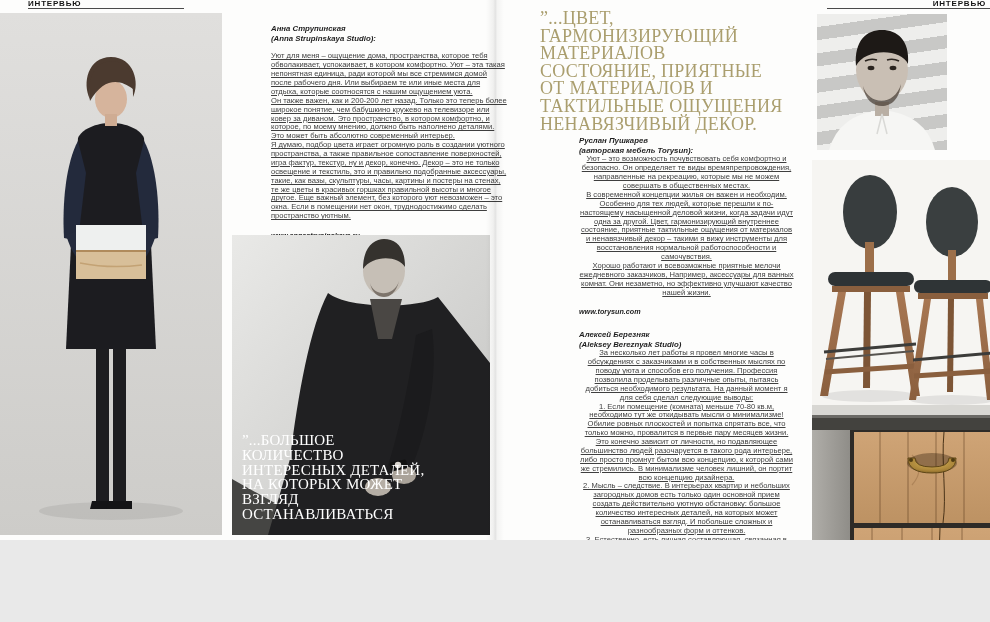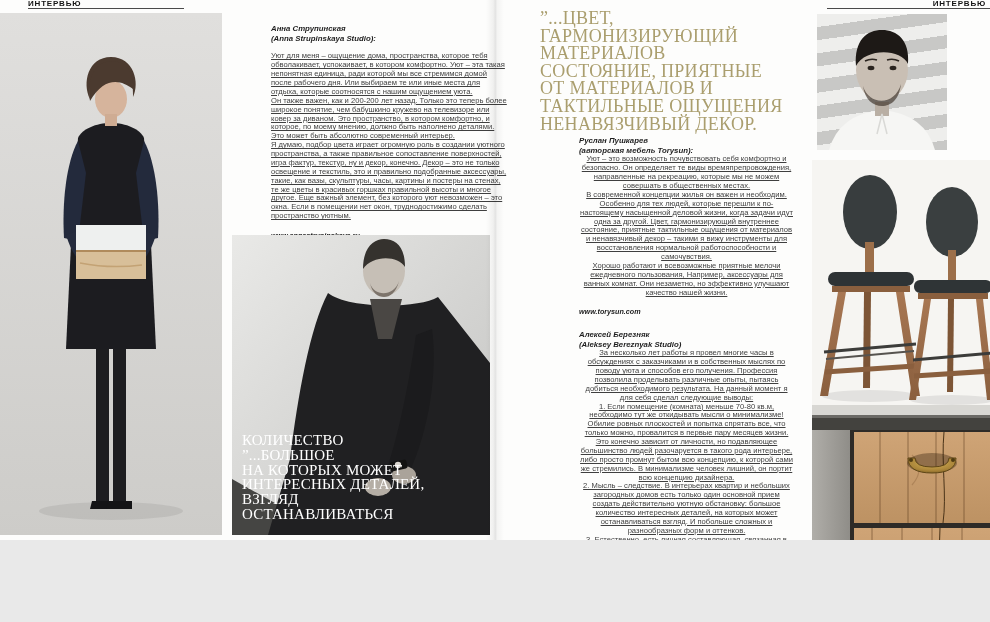--- a/index.html
+++ b/index.html
@@ -140,24 +140,24 @@
       <path d="M131,34 C131,12 142,4 152,4 C164,4 173,12 173,32 C166,20 140,20 131,34 Z" fill="#35322e"></path>
       <path d="M138,48 C142,62 162,62 167,46 C164,58 158,62 152,62 C146,62 140,58 138,48 Z" fill="#7d746b"></path>
 
       <path d="M200,94 C206,140 196,196 178,236 L150,248 C168,200 178,140 184,100 Z" fill="#1b1b1d"></path>
       <ellipse cx="146" cy="252" rx="13" ry="9" fill="#b5aea5"></ellipse>
       <ellipse cx="172" cy="240" rx="12" ry="9" fill="#aaa39a"></ellipse>
       <rect x="158" y="226" width="17" height="9" rx="2" fill="#121211" transform="rotate(-12 166 230)"></rect>
       <circle cx="166" cy="230" r="3.2" fill="#d9d5ce"></circle>
     </svg>
     <div class="photo-quote serifq">
+        <div class="qline">”...БОЛЬШОЕ</div>
         <div class="qline">КОЛИЧЕСТВО</div>
-        <div class="qline">”...БОЛЬШОЕ</div>
+        <div class="qline">ИНТЕРЕСНЫХ ДЕТАЛЕЙ,</div>
         <div class="qline">НА КОТОРЫХ МОЖЕТ</div>
-        <div class="qline">ИНТЕРЕСНЫХ ДЕТАЛЕЙ,</div>
         <div class="qline">ВЗГЛЯД</div>
         <div class="qline">ОСТАНАВЛИВАТЬСЯ</div>
       </div>
   </div>
 
   <div class="orange-quote serifq">
       <div class="qline">”...ЭТА ТАКАЯ НЕПОНЯТНАЯ ЕДИНИЦА,</div>
       <div class="qline">РАДИ КОТОРОЙ МЫ ВСЕ СТРЕМИМСЯ ДОМОЙ</div>
     </div>
 
@@ -176,21 +176,21 @@
       <div class="qline">НЕНАВЯЗЧИВЫЙ ДЕКОР.</div>
     </div>
 
   <div class="col col-right">
     <div>
       <div class="author-name">Руслан Пушкарев</div>
       <div class="author-studio">(авторская мебель Torysun):</div>
       <div>
           <div class="para">Уют – это возможность почувствовать себя комфортно и безопасно. Он определяет те виды времяпрепровождения, направленные на рекреацию, которые мы не можем совершать в общественных местах.</div>
           <div class="para">В современной концепции жилья он важен и необходим. Особенно для тех людей, которые перешли к по-настоящему насыщенной деловой жизни, когда задачи идут одна за другой. Цвет, гармонизирующий внутреннее состояние, приятные тактильные ощущения от материалов и ненавязчивый декор – такими я вижу инструменты для восстановления нормальной работоспособности и самочувствия.</div>
-          <div class="para">Хорошо работают и всевозможные приятные мелочи ежедневного пользования, Например, аксессуары для ванных комнат. Они незаметно, но эффективно улучшают качество нашей жизни.</div>
+          <div class="para">Хорошо работают и всевозможные приятные мелочи ежедневного заказчиков, Например, аксессуары для ванных комнат. Они незаметно, но эффективно улучшают качество нашей жизни.</div>
         </div>
       <div class="website">www.torysun.com</div>
     </div>
     <div class="section-2">
       <div class="author-name">Алексей Березняк</div>
       <div class="author-studio">(Aleksey Bereznyak Studio)</div>
       <div>
           <div class="para">За несколько лет работы я провел многие часы в обсуждениях с заказчиками и в собственных мыслях по поводу уюта и способов его получения. Профессия позволила проделывать различные опыты, пытаясь добиться необходимого результата. На данный момент я для себя сделал следующие выводы:</div>
           <div class="para">1. Если помещение (комната) меньше 70-80 кв.м, необходимо тут же откидывать мысли о минимализме! Обилие ровных плоскостей и попытка спрятать все, что только можно, провалится в первые пару месяцев жизни. Это конечно зависит от личности, но подавляющее большинство людей разочаруется в такого рода интерьере, либо просто промнут бытом всю концепцию, к которой сами же стремились. В минимализме человек лишний, он портит всю концепцию дизайнера.</div>
           <div class="para">2. Мысль – следствие. В интерьерах квартир и небольших загородных домов есть только один основной прием создать действительно уютную обстановку: большое количество интересных деталей, на которых может останавливаться взгляд. И побольше сложных и разнообразных форм и оттенков.</div>

